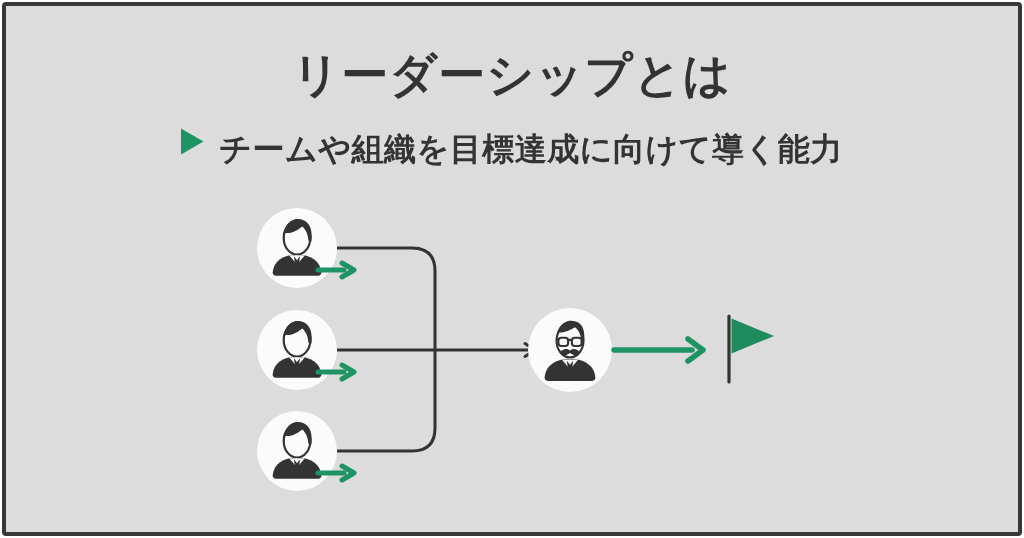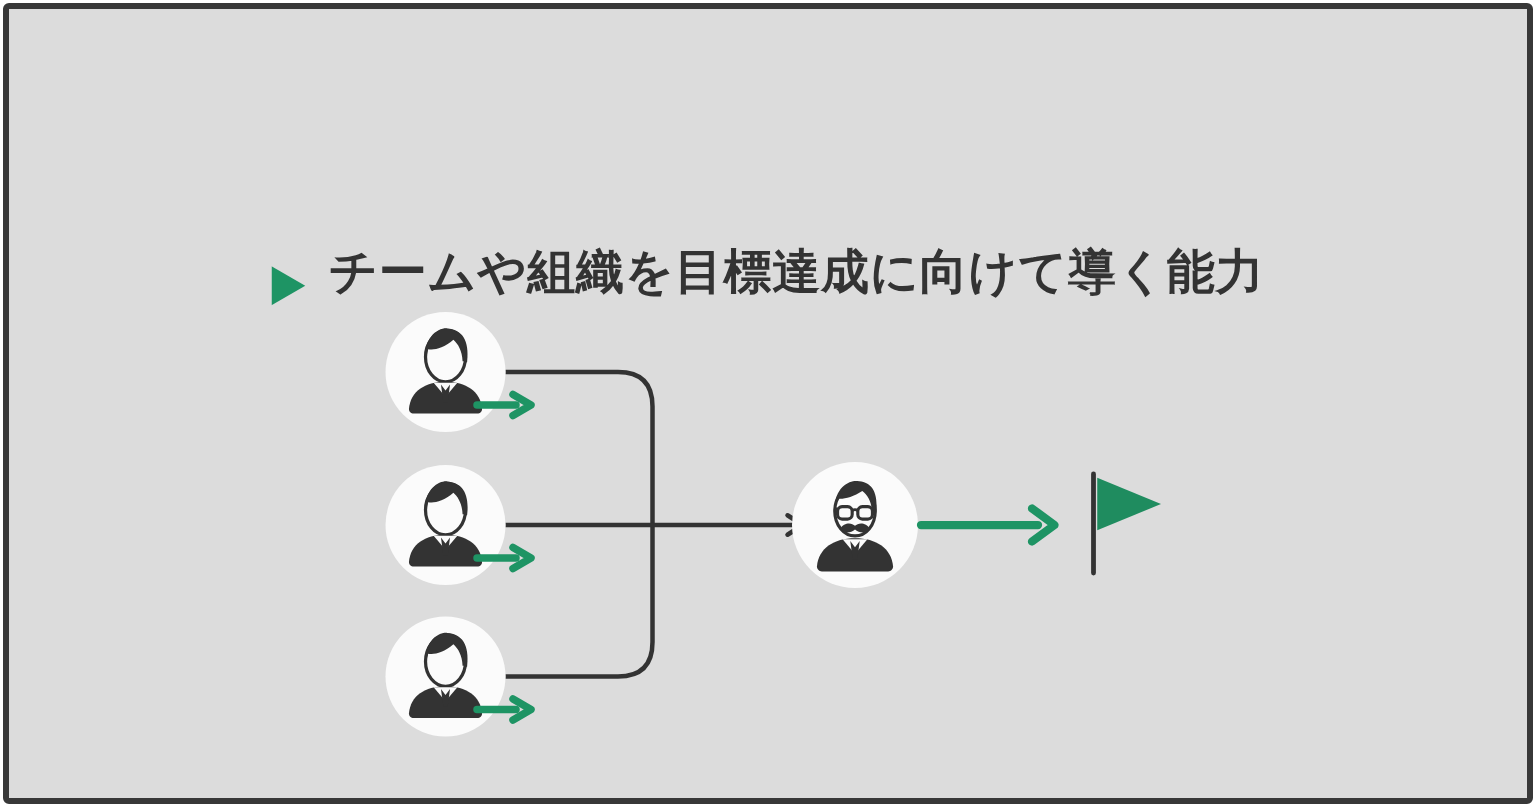--- a/index.html
+++ b/index.html
@@ -6,37 +6,38 @@
     --background:#dcdcdc; --frame-border:#383838; --text:#333333;
     --line:#333333; --green:#1e9464; --flag-green:#1f8c5f; --node-fill:#fbfbfb;
   }
   *{margin:0;padding:0;box-sizing:border-box;}
   body{background:#ffffff;font-family:"Liberation Sans","DejaVu Sans",sans-serif;}
   .canvas{position:relative;width:1024px;height:538px;background:#ffffff;overflow:hidden;}
   .frame{position:absolute;inset:2px;border:4px solid var(--frame-border);border-radius:4px;background:var(--background);}
   .title{position:absolute;top:50px;left:0;width:100%;text-align:center;
          font-size:47px;line-height:1.05;font-weight:bold;color:var(--text);letter-spacing:1px;}
   .subtitle-row{position:absolute;top:128px;left:0;width:100%;display:flex;
-                justify-content:center;align-items:flex-end;gap:15px;margin-top:32px;}
+                justify-content:center;align-items:flex-start;gap:15px;}
   .subtitle-row .bullet{width:23px;height:27px;flex:0 0 auto;display:block;}
   .subtitle-row .bullet polygon{fill:var(--green);}
   .subtitle-text{font-size:32px;font-weight:bold;color:var(--text);letter-spacing:0.5px;white-space:nowrap;}
   .diagram{position:absolute;inset:0;width:1024px;height:538px;}
   .ln{stroke:var(--line);fill:none;}
   .grn{stroke:var(--green);fill:none;}
   .node{fill:var(--node-fill);}
   .dark{fill:var(--line);}
   .skin{fill:var(--node-fill);}
 </style>
 </head>
 <body>
 
 <div class="canvas">
   <div class="frame"></div>
 
+  <h1 class="title">リーダーシップとは</h1>
 
   <div class="subtitle-row">
     <svg class="bullet" viewBox="0 0 23 27">
       <polygon points="0,0.5 22.5,13.5 0,26.5"></polygon>
     </svg>
     <span class="subtitle-text">チームや組織を目標達成に向けて導く能力</span>
   </div>
 
   <svg class="diagram" viewBox="0 0 1024 538">
     <defs>

